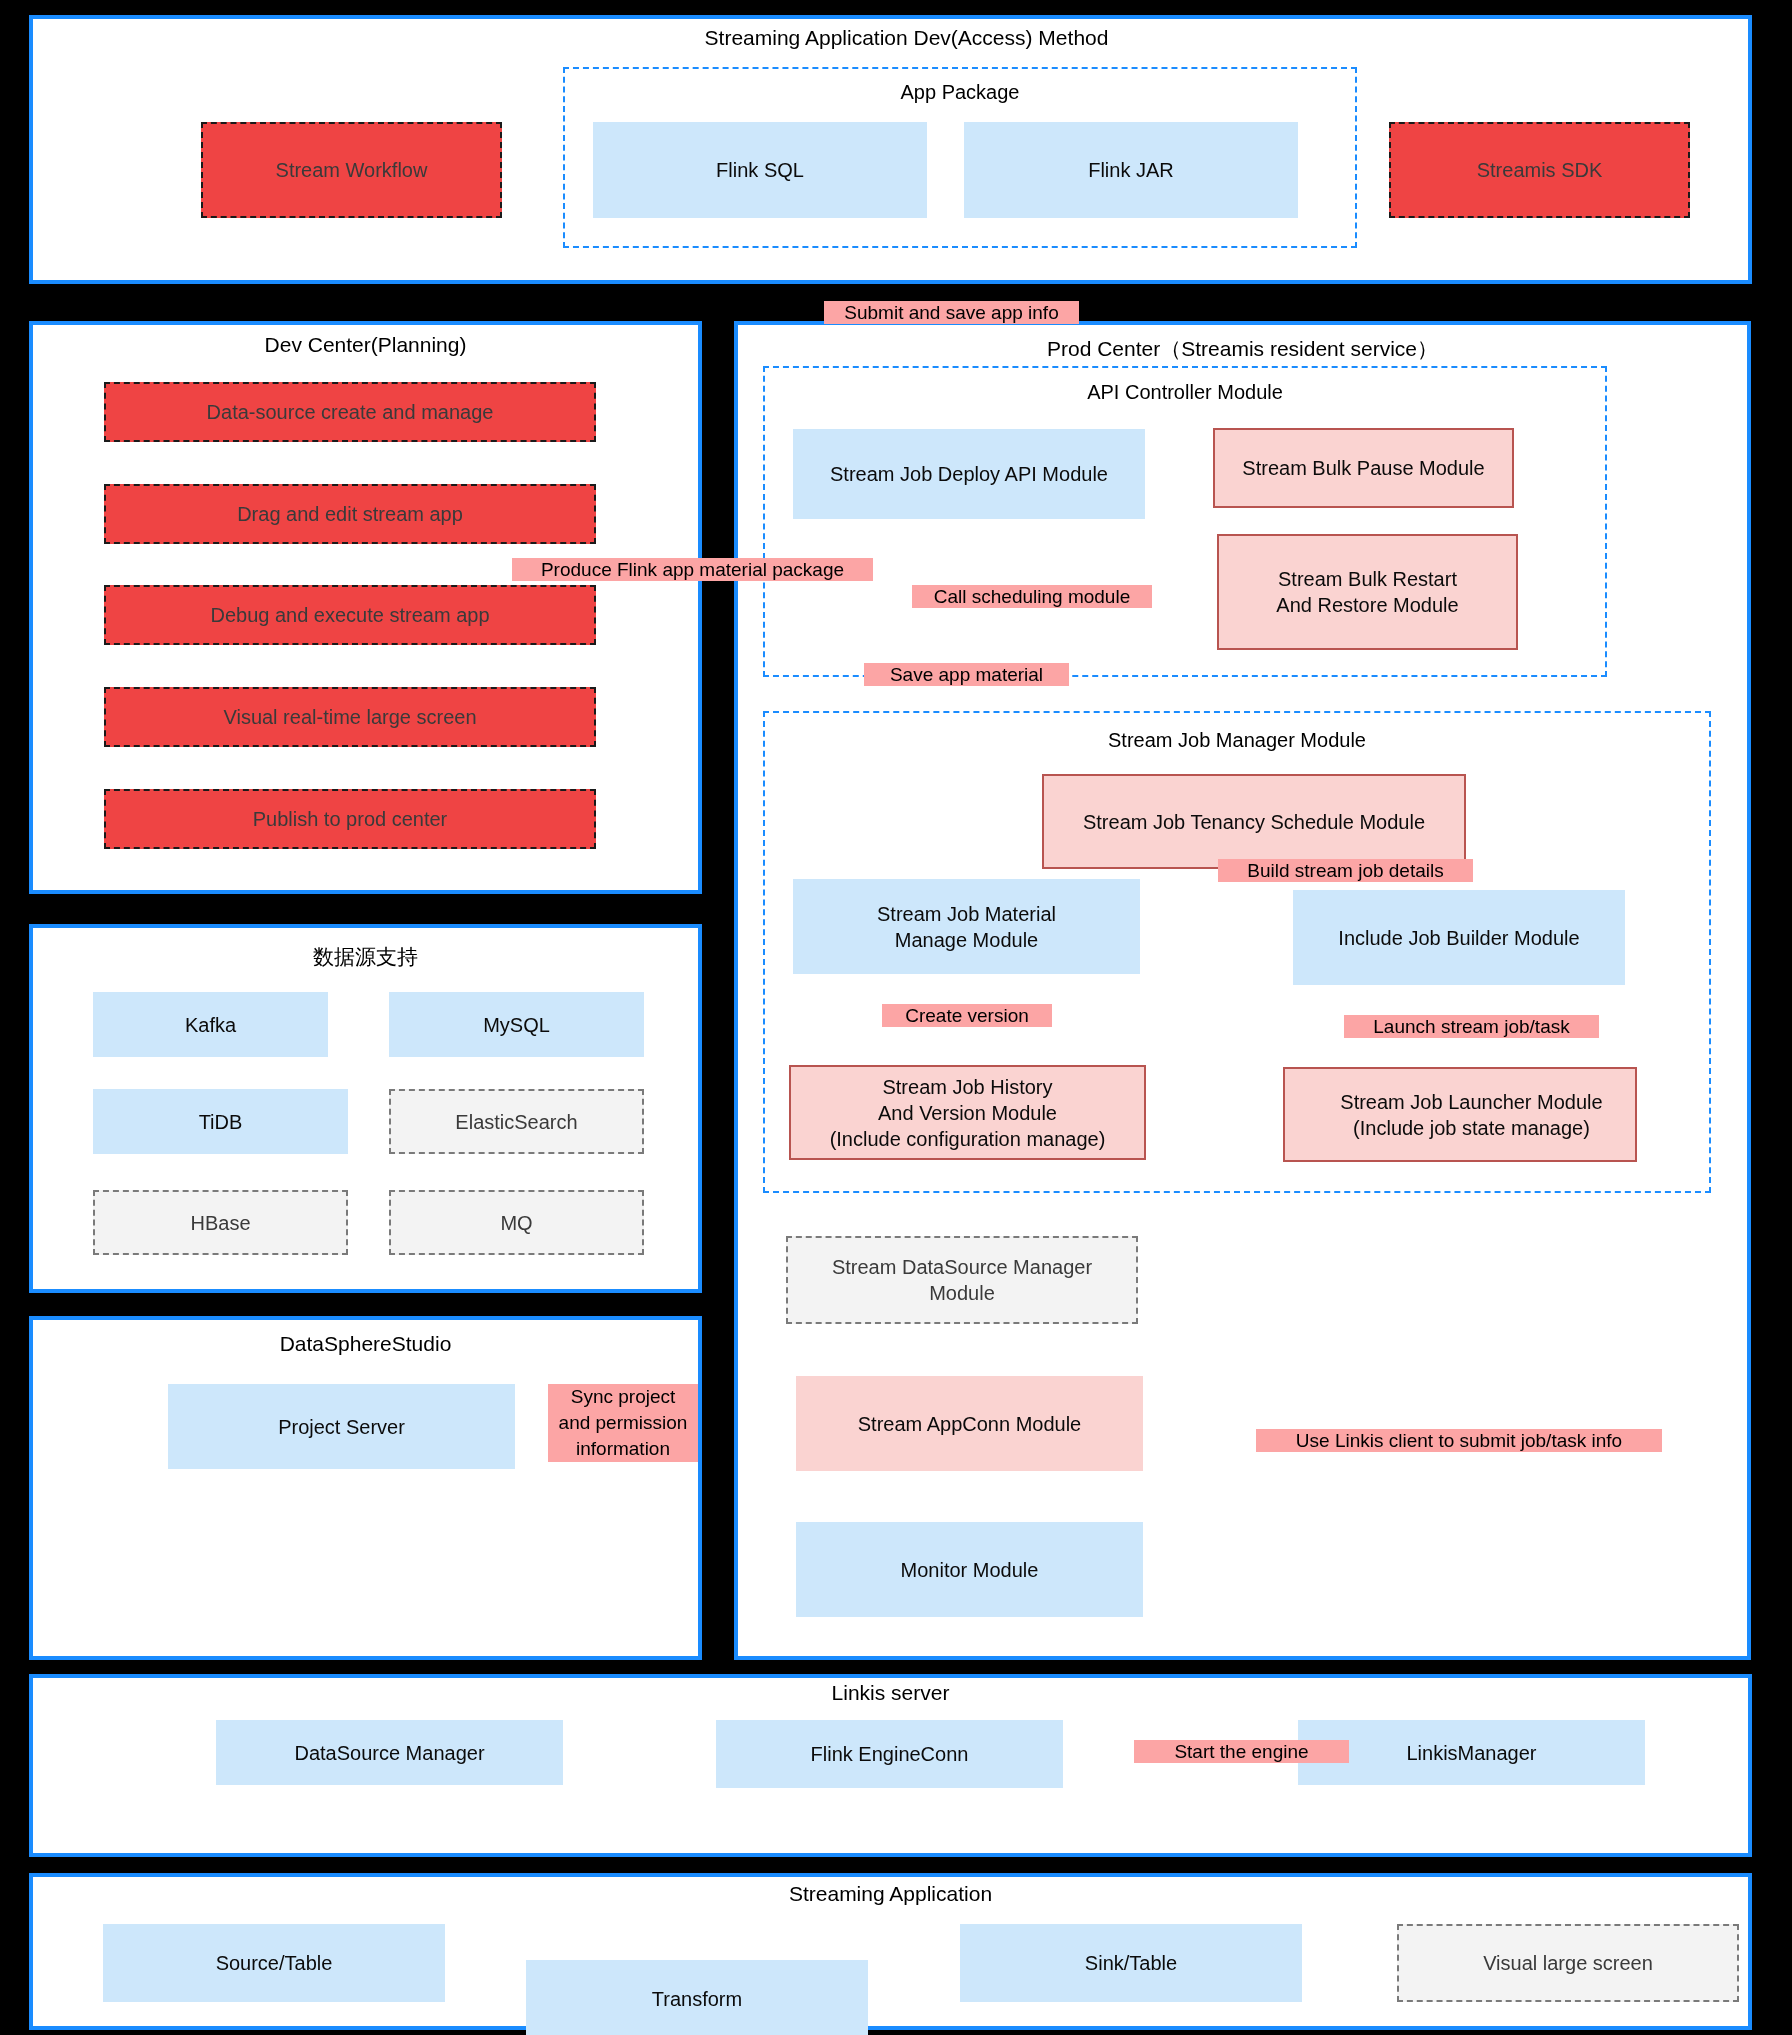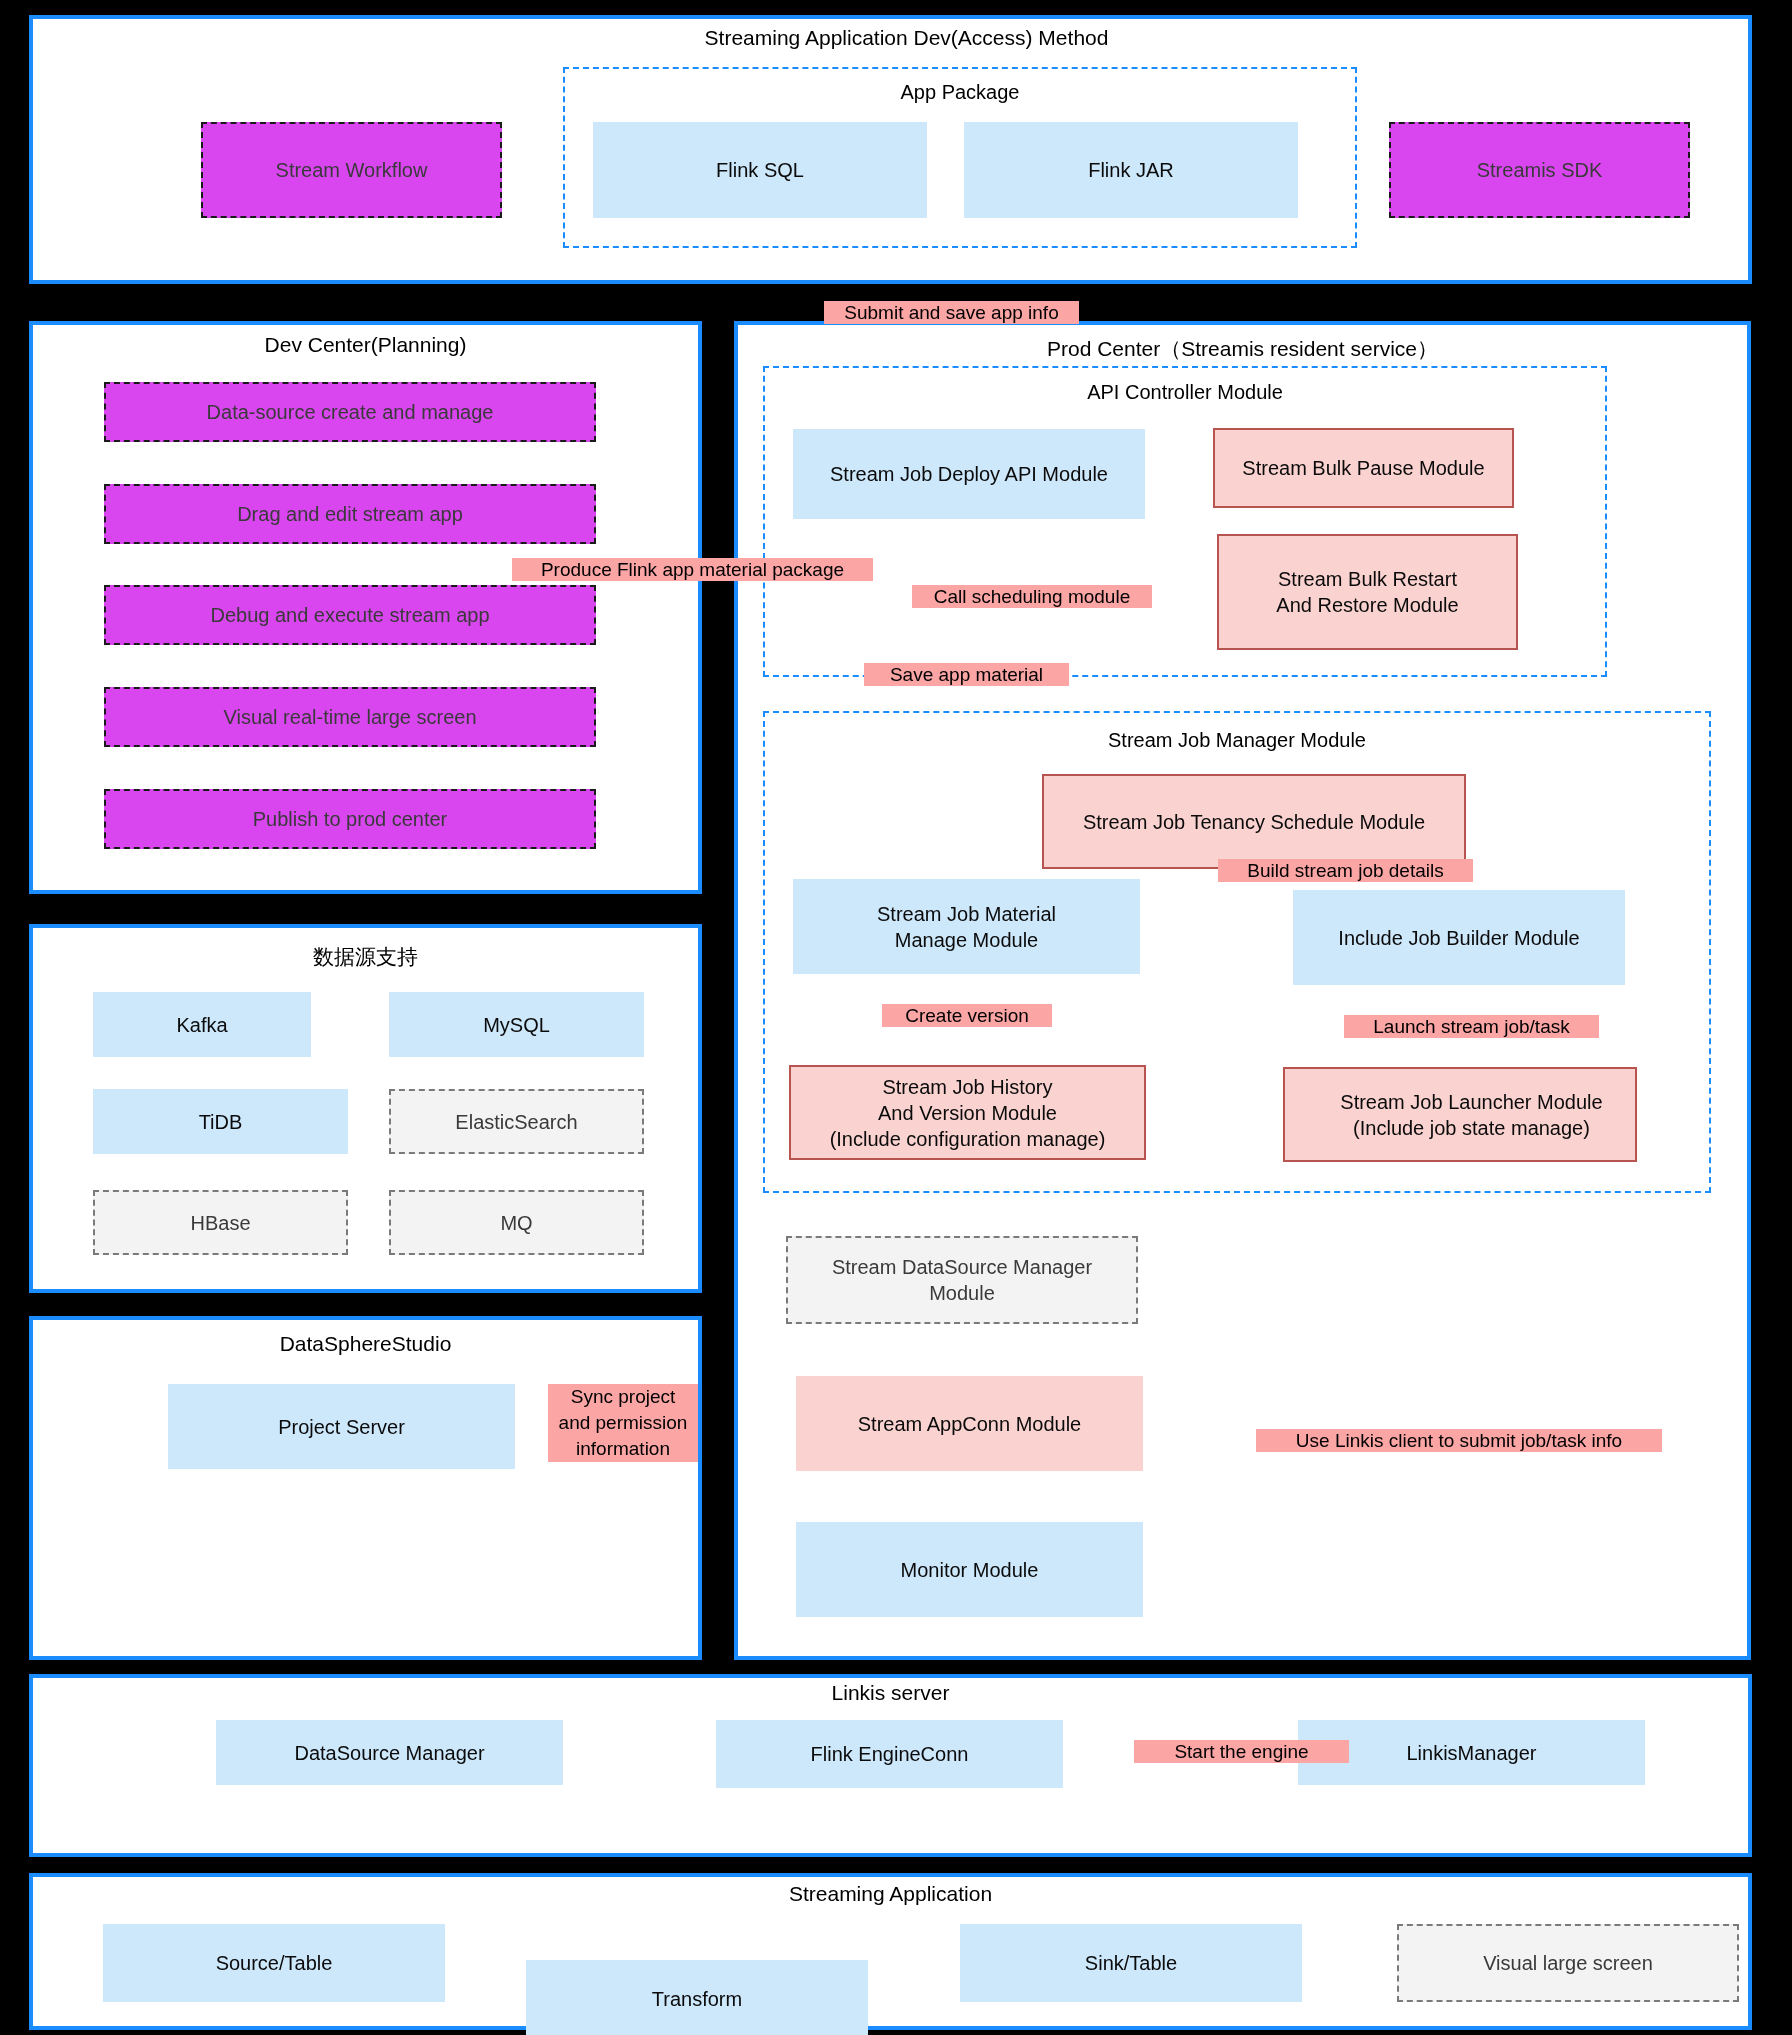--- a/index.html
+++ b/index.html
@@ -41,21 +41,21 @@
     justify-content:center;
     text-align:center;
     font-size:20px;
     line-height:26px;
     color:#111;
     padding:2px 5px;
     white-space:pre-line;
   }
   .blue{ background:#cde7fb; border:none; color:#0b0b0b;}
   .pink{ background:#fad3d1; border:2px solid #b85450; color:#0b0b0b;}
-  .grey{ background:#d946ef; border:2.5px dashed #1a1a1a; color:#3a3a3a;}
+  .grey{ background:#ef4444; border:2.5px dashed #1a1a1a; color:#3a3a3a;}
   .greysoft{ background:#f3f3f3; border:2.5px dashed #7a7a7a; color:#3a3a3a;}
 
   
   .elabel{
     position:absolute;
     font-size:19px;
     line-height:23px;
     color:#000;
     background:#fca5a5;
     text-align:center;
@@ -169,21 +169,21 @@
 (Include job state manage)</div>
 
   <div class="node greysoft" style="left:786px;top:1236px;width:352px;height:88px;">Stream DataSource Manager
 Module</div>
   <div class="node pink" style="left:796px;top:1376px;width:347px;height:95px;border:none;">Stream AppConn Module</div>
   <div class="node blue" style="left:796px;top:1522px;width:347px;height:95px;">Monitor Module</div>
 
   <div class="panel" style="left:29px;top:924px;width:673px;height:369px;"></div>
   <div class="panel-title" style="left:29px;top:944px;width:673px;">数据源支持</div>
 
-  <div class="node blue" style="left:93px;top:992px;width:218px;height:65px;">Kafka</div>
+  <div class="node blue" style="left:93px;top:992px;width:235px;height:65px;">Kafka</div>
   <div class="node blue" style="left:389px;top:992px;width:255px;height:65px;">MySQL</div>
   <div class="node blue" style="left:93px;top:1089px;width:255px;height:65px;">TiDB</div>
   <div class="node greysoft" style="left:389px;top:1089px;width:255px;height:65px;">ElasticSearch</div>
   <div class="node greysoft" style="left:93px;top:1190px;width:255px;height:65px;">HBase</div>
   <div class="node greysoft" style="left:389px;top:1190px;width:255px;height:65px;">MQ</div>
 
   <div class="panel" style="left:29px;top:1316px;width:673px;height:344px;"></div>
   <div class="panel-title" style="left:29px;top:1331px;width:673px;">DataSphereStudio</div>
 
   <div class="node blue" style="left:168px;top:1384px;width:347px;height:85px;">Project Server</div>

